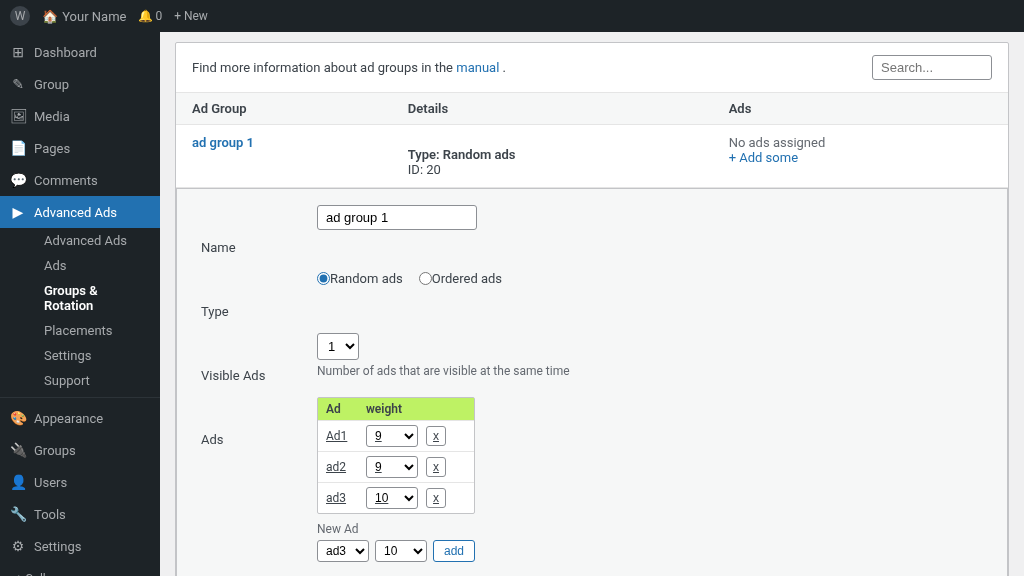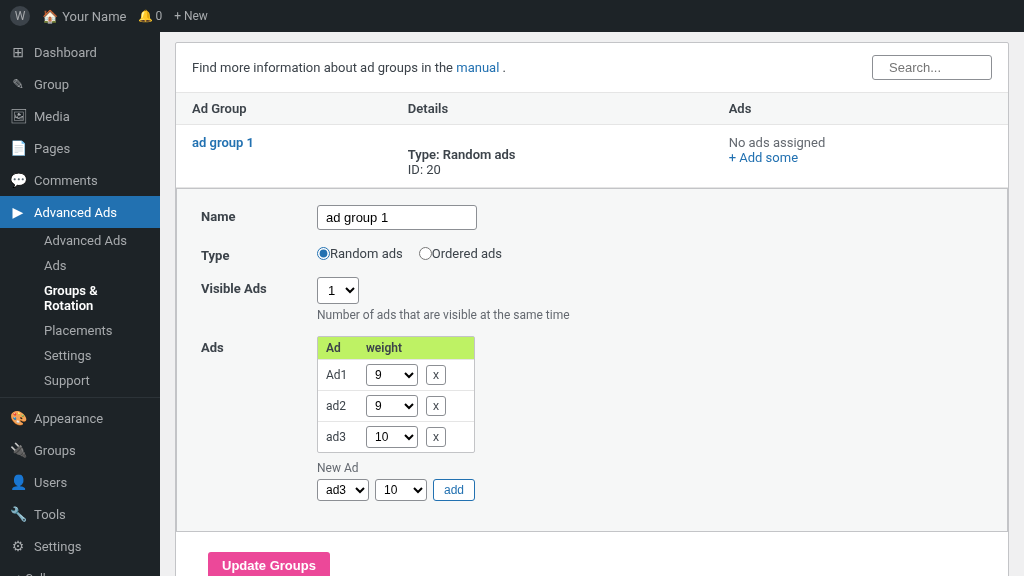--- a/index.html
+++ b/index.html
@@ -76,21 +76,21 @@
     .info-bar {
       padding: 12px 16px;
       font-size: 13px;
       color: #3c434a;
       border-bottom: 1px solid #e5e5e5;
       display: flex; align-items: center; justify-content: space-between;
     }
     .info-bar a { color: #2271b1; text-decoration: none; }
 
     .search-input {
-      padding: 4px 16px;
+      padding: 4px 8px;
       border: 1px solid #8c8f94;
       border-radius: 3px;
       font-size: 13px;
       width: 120px;
     }
 
     
     .ad-table {
       width: 100%;
       border-collapse: collapse;
@@ -119,25 +119,26 @@
       padding: 16px 24px;
     }
     .form-row {
       display: flex;
       align-items: flex-start;
       margin-bottom: 14px;
       gap: 16px;
     }
     .form-label {
       width: 100px;
-      font-weight: 700;
+      font-weight: 400;
       font-size: 13px;
       padding-top: 4px;
       color: #3c434a;
       flex-shrink: 0;
+      margin-top: 31px;
     }
     .form-control input[type="text"] {
       padding: 4px 8px;
       border: 1px solid #8c8f94;
       border-radius: 3px;
       font-size: 13px;
       width: 160px;
     }
     .radio-group { display: flex; gap: 16px; align-items: center; padding-top: 2px; }
     .radio-group label { display: flex; align-items: center; cursor: pointer; font-size: 13px; }
@@ -167,20 +168,21 @@
       background: #bef264;
       font-weight: 600; font-size: 12px;
     }
     .ads-inner-table .header-row span:first-child { width: 40px; }
     .ads-inner-table .header-row span:last-child { width: 60px; }
     .ad-row {
       display: flex; align-items: center; gap: 8px;
       padding: 4px 8px;
       border-bottom: 1px solid #e5e5e5;
       font-size: 13px;
+      text-decoration: underline;
     }
     .ad-row:last-child { border-bottom: none; }
     .ad-row .ad-name { width: 32px; font-size: 12px; color: #3c434a; }
     .ad-row select {
       padding: 2px 4px;
       border: 1px solid #8c8f94;
       border-radius: 3px;
       font-size: 12px;
       background: #fff;
       width: 52px;

